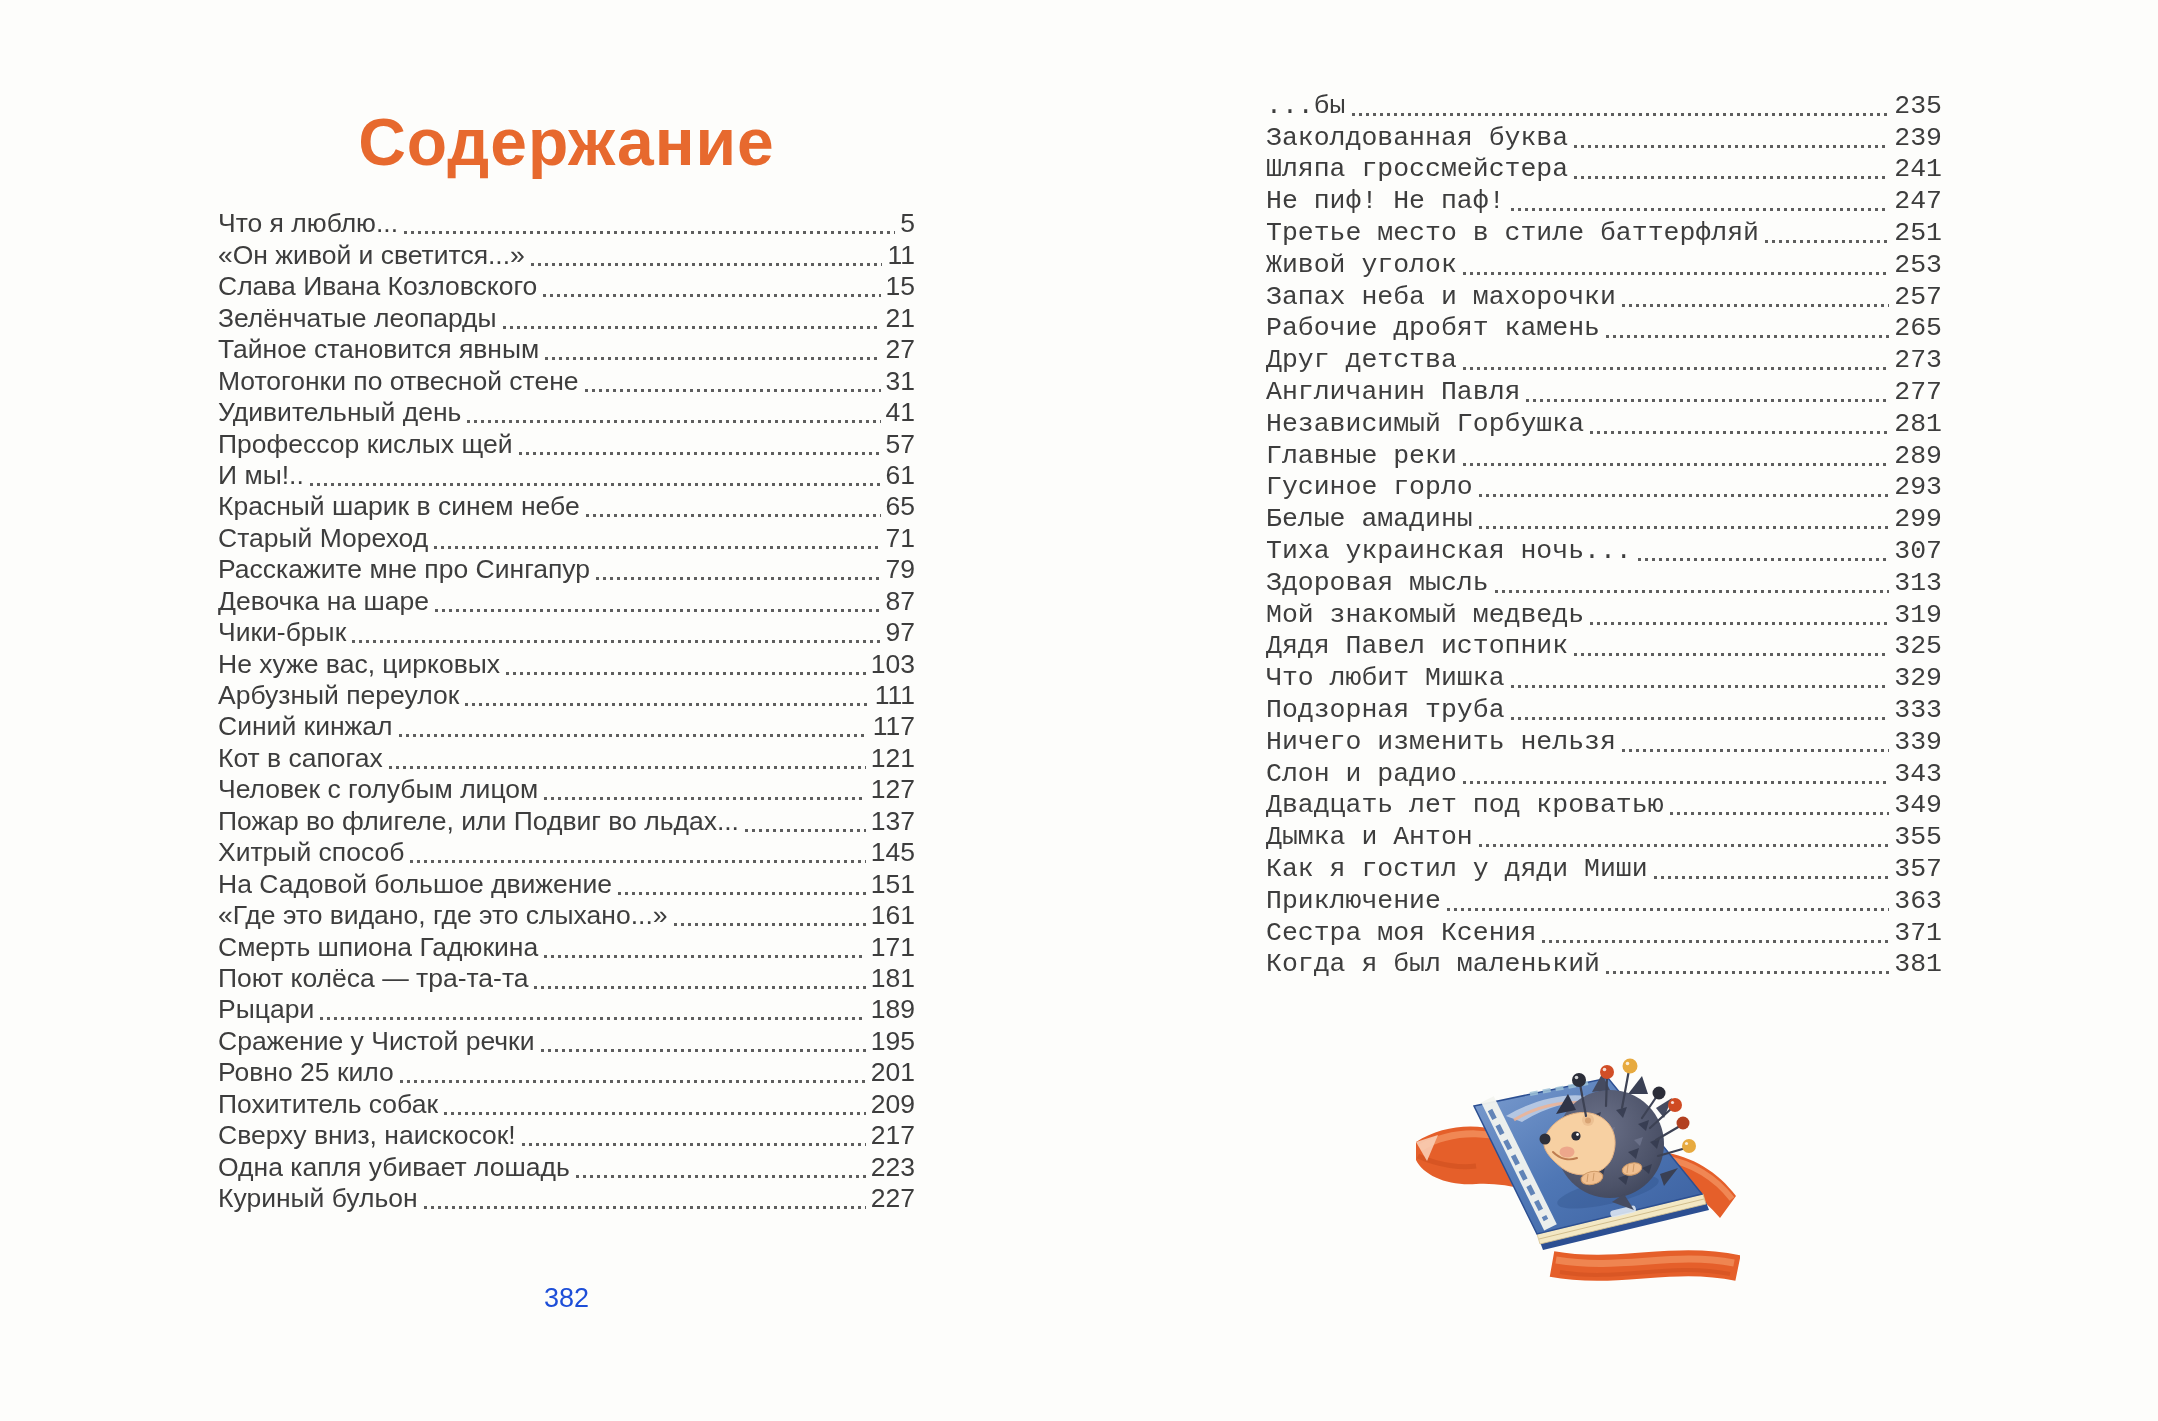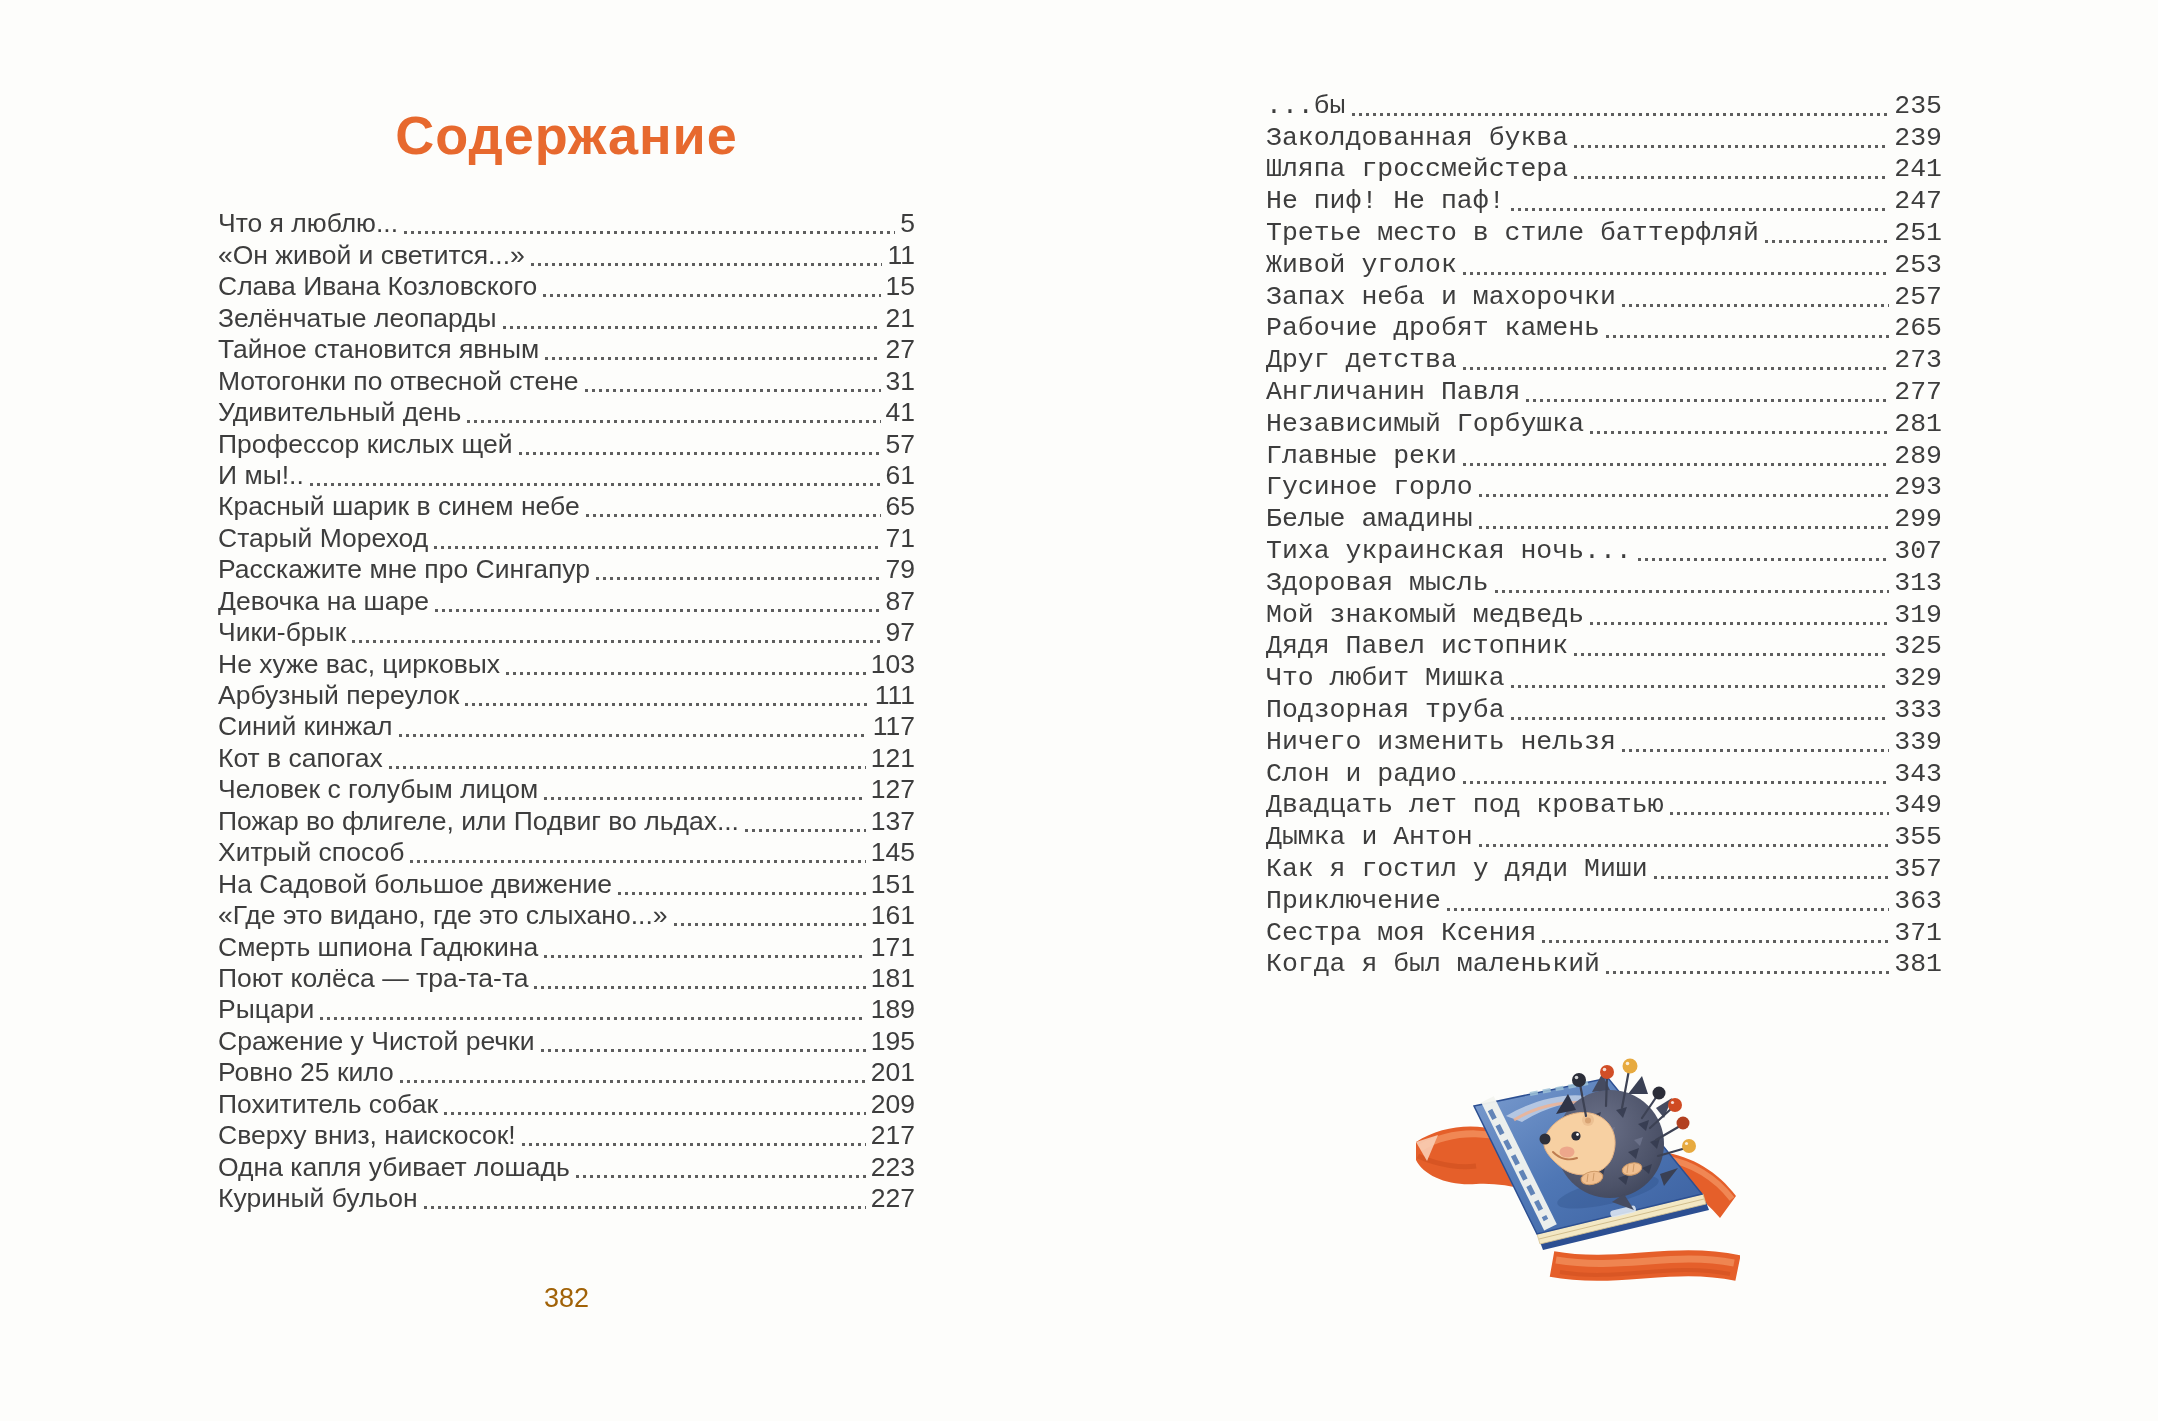--- a/index.html
+++ b/index.html
@@ -11,21 +11,21 @@
     color:#3d3d3d;
     overflow:hidden;
   }
   .page { position:absolute; }
   .page-left  { left:218px;  top:112px; width:697px;  height:1270px; }
   .page-right { left:1266px; top:89px;  width:676px;  height:1300px; }
 
   .toc-title {
     position:absolute; top:-8px; left:0; width:100%;
     text-align:center;
-    font-size:54px; font-weight:bold; letter-spacing:1px;
+    font-size:66px; font-weight:bold; letter-spacing:1px;
     color:#E7692E;
   }
 
   .toc-list { position:absolute; left:0; width:100%; }
   .list-left  { top:96px; }
   .list-right { top:0; }
 
   .toc-row { display:flex; align-items:flex-end; height:31.45px; font-size:26.5px; }
   .list-right .toc-row { height:31.8px;font-family:Liberation Mono, monospace; }
   .toc-row .t { white-space:nowrap; }
@@ -33,21 +33,21 @@
     flex:1 1 auto; min-width:12px;
     height:3px; align-self:flex-end;
     margin:0 5px 5px 6px;
     background-image:repeating-linear-gradient(to right,
       #5e5e5e 0, #5e5e5e 2.6px, transparent 2.6px, transparent 7px);
   }
   .toc-row .n { white-space:nowrap; }
 
   .folio {
     position:absolute; top:1171px; left:0; width:100%;
-    text-align:center; font-size:27px; color:#a16207;
+    text-align:center; font-size:27px; color:#1d4ed8;
   }
 
   .vignette { position:absolute; left:144px; top:967px; width:330px; height:272px; }
 </style>
 </head>
 <body>
 
 <div class="spread">
 
   <div class="page page-left">

